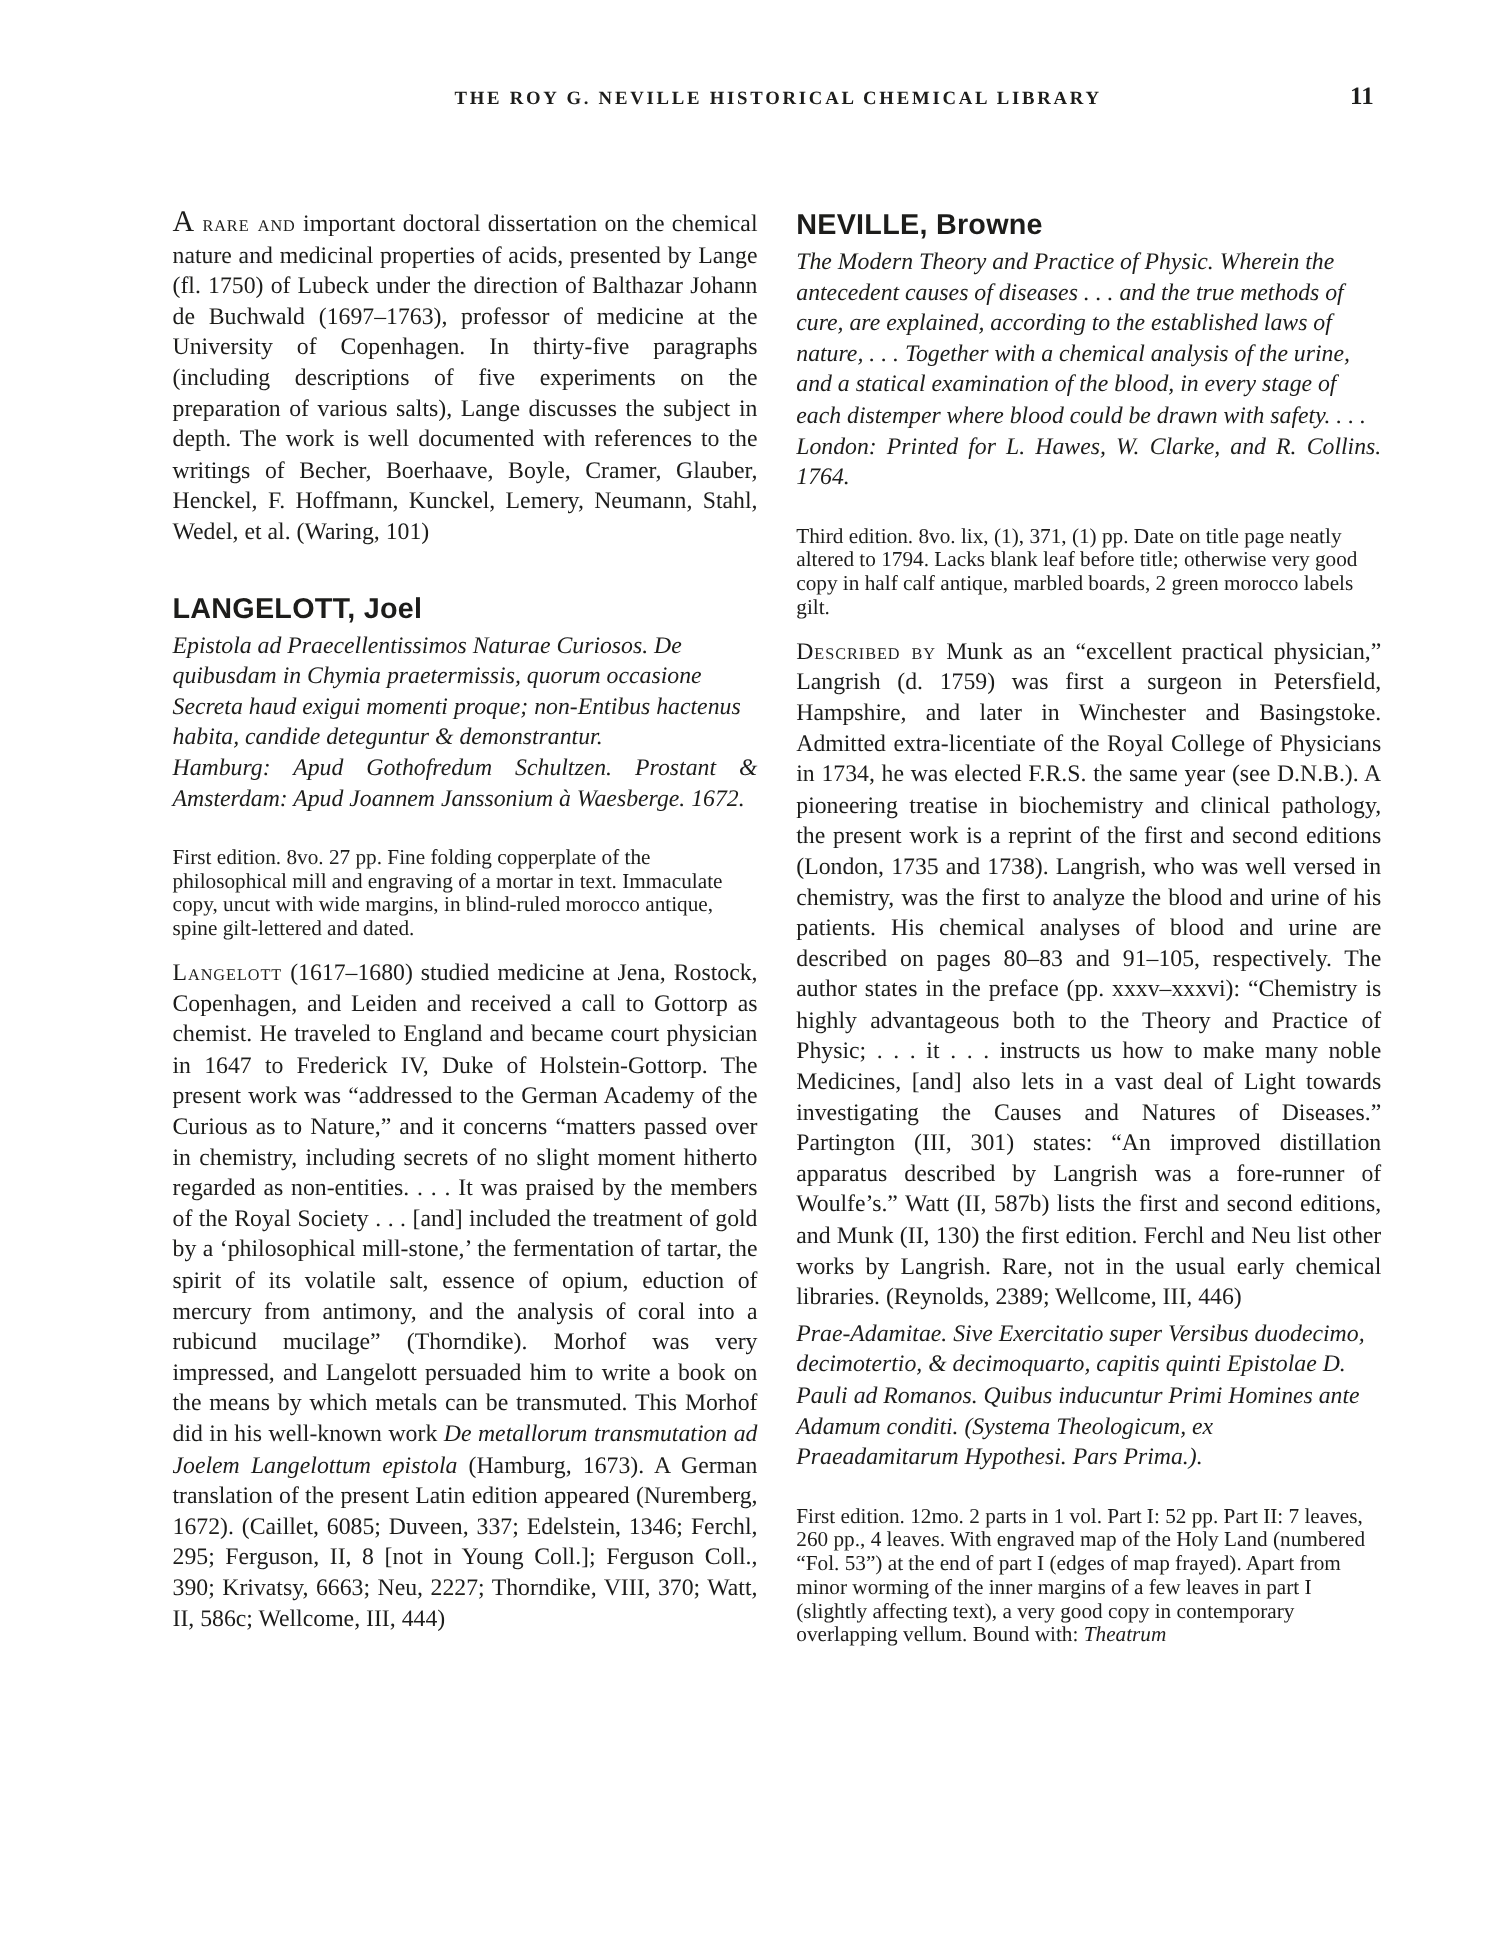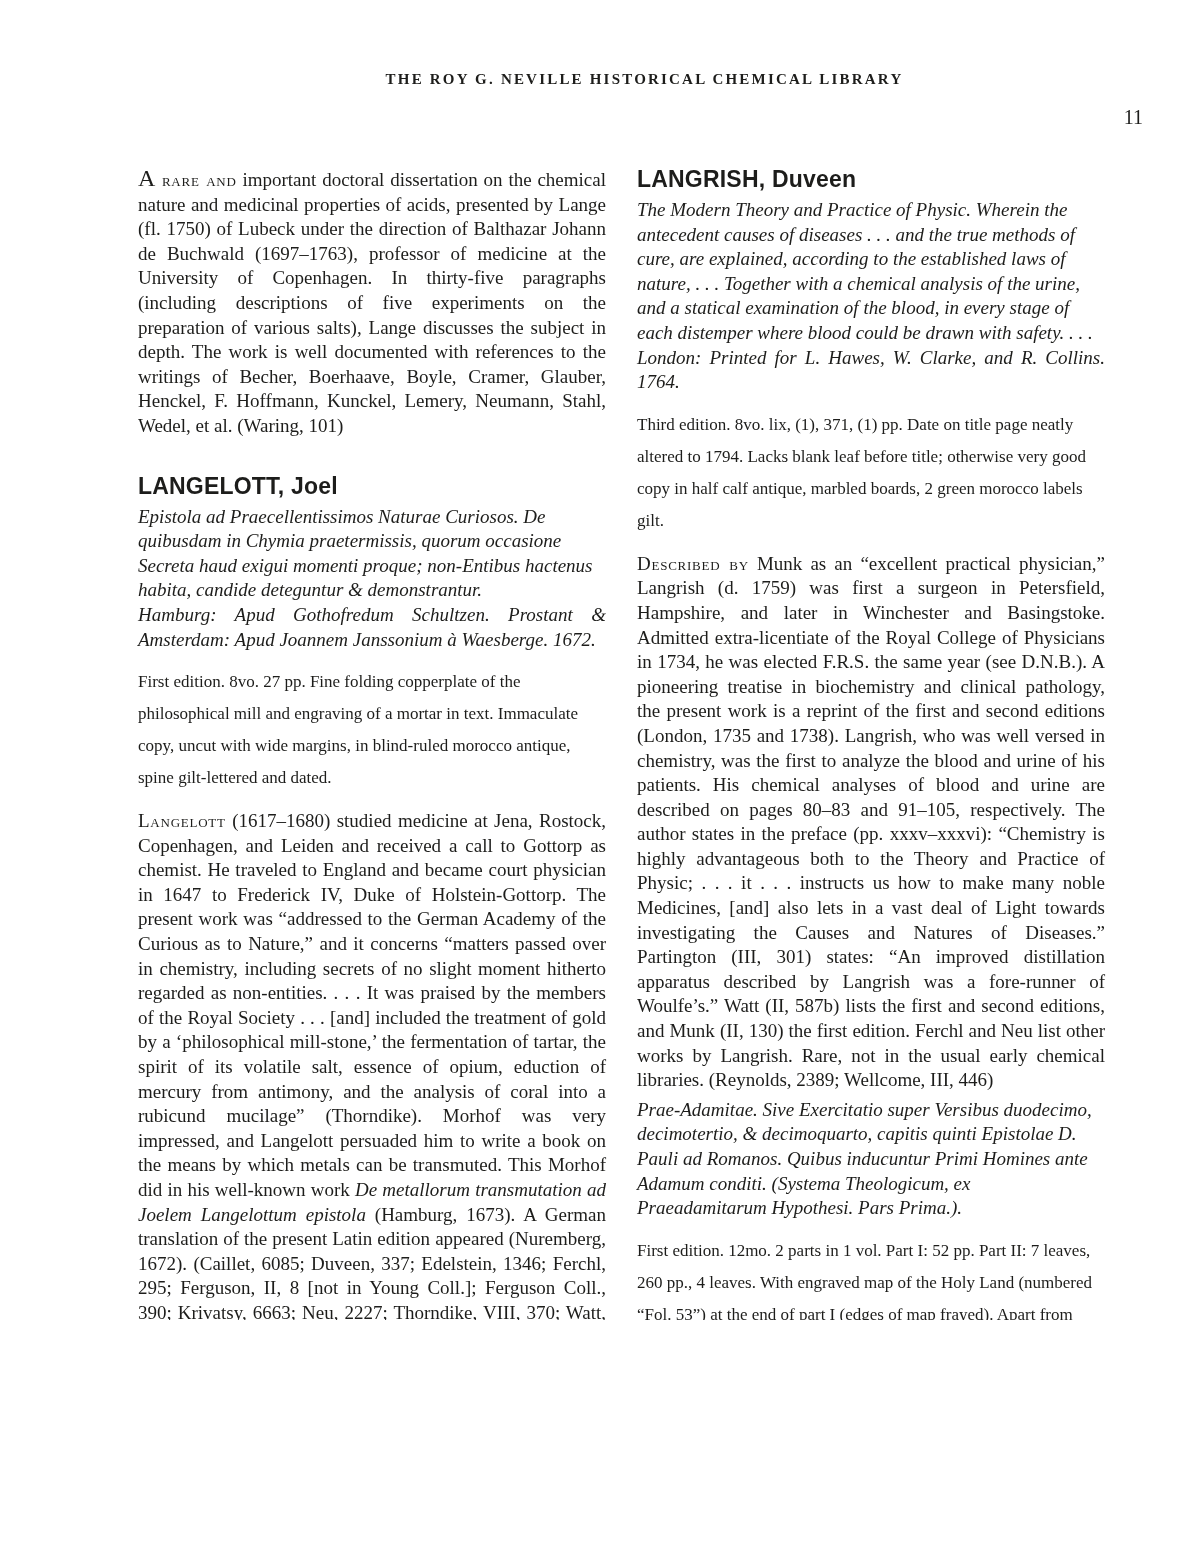--- a/index.html
+++ b/index.html
@@ -4,43 +4,42 @@
 <style>
   html, body { margin: 0; padding: 0; background: #ffffff; }
   .page {
     position: relative;
     width: 1200px;
     height: 1320px;
     background: #ffffff;
     color: #1d1d1b;
     font-family: "Liberation Serif", serif;
     box-sizing: border-box;
-    padding: 70px 49px 0 138px;
+    padding: 70px 93px 0 138px;
     overflow: hidden;
   }
   .running-header {
     position: relative;
     text-align: center;
     height: 30px;
   }
   .rh-title {
     font-family: "Liberation Serif", serif;
     font-weight: 700;
     font-size: 15px;
     letter-spacing: 2.2px;
     color: #1d1d1b;
   }
   .rh-page {
     position: absolute;
     right: 8px;
     top: -4px;
     font-size: 20px;
-    font-weight: 400;
+    font-weight: 700;
     letter-spacing: 0;
-    margin-top: 40px;
   }
   .columns {
     display: flex;
     gap: 31px;
     margin-top: 66px;
   }
   .col {
     width: 468px;
     flex: 0 0 468px;
   }
@@ -66,23 +65,23 @@
   }
   .title-italic {
     font-style: italic;
     text-align: left;
   }
   .imprint {
     text-align: justify;
     font-style: italic;
   }
   .note {
-    margin: 14px 0 0 0;
+    margin: 24px 0 0 0;
     font-size: 17px;
-    line-height: 32px;
+    line-height: 19px;
     text-align: left;
   }
   .note + .para { margin-top: 15px; }
   .sc {
     font-variant: small-caps;
     letter-spacing: 0.04em;
   }
   .lead-cap {
     font-size: 24px;
     line-height: 1;
@@ -114,21 +113,21 @@
       </div>
 
       <p class="note">First edition. 8vo. 27 pp. Fine folding copperplate of the philosophical mill and engraving of a mortar in text. Immaculate copy, uncut with wide margins, in blind-ruled morocco antique, spine gilt-lettered and dated.</p>
 
       <p class="para"><span class="sc">Langelott</span><span> (1617–1680) studied medicine at Jena, Rostock, Copenhagen, and Leiden and received a call to Gottorp as chemist. He traveled to England and became court physician in 1647 to Frederick IV, Duke of Holstein-Gottorp. The present work was “addressed to the German Academy of the Curious as to Nature,” and it concerns “matters passed over in chemistry, including secrets of no slight moment hitherto regarded as non-entities. . . . It was praised by the members of the Royal Society . . . [and] included the treatment of gold by a ‘philosophical mill-stone,’ the fermentation of tartar, the spirit of its volatile salt, essence of opium, eduction of mercury from antimony, and the analysis of coral into a rubicund mucilage” (Thorndike). Morhof was very impressed, and Langelott persuaded him to write a book on the means by which metals can be transmuted. This Morhof did in his well-known work </span><em>De metallorum transmutation ad Joelem Langelottum epistola</em><span> (Hamburg, 1673). A German translation of the present Latin edition appeared (Nuremberg, 1672). (Caillet, 6085; Duveen, 337; Edelstein, 1346; Ferchl, 295; Ferguson, II, 8 [not in Young Coll.]; Ferguson Coll., 390; Krivatsy, 6663; Neu, 2227; Thorndike, VIII, 370; Watt, II, 586c; Wellcome, III, 444)</span></p>
 
     </section>
 
     <section class="col">
 
-      <h2 class="entry-heading">LANGRISH, Duveen</h2>
+      <h2 class="entry-heading">NEVILLE, Browne</h2>
 
       <div class="title-block">
         <div class="title-italic">The Modern Theory and Practice of Physic. Wherein the antecedent causes of diseases . . . and the true methods of cure, are explained, according to the established laws of nature, . . . Together with a chemical analysis of the urine, and a statical examination of the blood, in every stage of each distemper where blood could be drawn with safety. . . .</div>
         <div class="imprint">London: Printed for L. Hawes, W. Clarke, and R. Collins. 1764.</div>
       </div>
 
       <p class="note">Third edition. 8vo. lix, (1), 371, (1) pp. Date on title page neatly altered to 1794. Lacks blank leaf before title; otherwise very good copy in half calf antique, marbled boards, 2 green morocco labels gilt.</p>
 
       <p class="para"><span class="sc">Described by</span><span> Munk as an “excellent practical physician,” Langrish (d. 1759) was first a surgeon in Petersfield, Hampshire, and later in Winchester and Basingstoke. Admitted extra-licentiate of the Royal College of Physicians in 1734, he was elected F.R.S. the same year (see D.N.B.). A pioneering treatise in biochemistry and clinical pathology, the present work is a reprint of the first and second editions (London, 1735 and 1738). Langrish, who was well versed in chemistry, was the first to analyze the blood and urine of his patients. His chemical analyses of blood and urine are described on pages 80–83 and 91–105, respectively. The author states in the preface (pp. xxxv–xxxvi): “Chemistry is highly advantageous both to the Theory and Practice of Physic; . . . it . . . instructs us how to make many noble Medicines, [and] also lets in a vast deal of Light towards investigating the Causes and Natures of Diseases.” Partington (III, 301) states: “An improved distillation apparatus described by Langrish was a fore-runner of Woulfe’s.” Watt (II, 587b) lists the first and second editions, and Munk (II, 130) the first edition. Ferchl and Neu list other works by Langrish. Rare, not in the usual early chemical libraries. (Reynolds, 2389; Wellcome, III, 446)</span></p>
 

